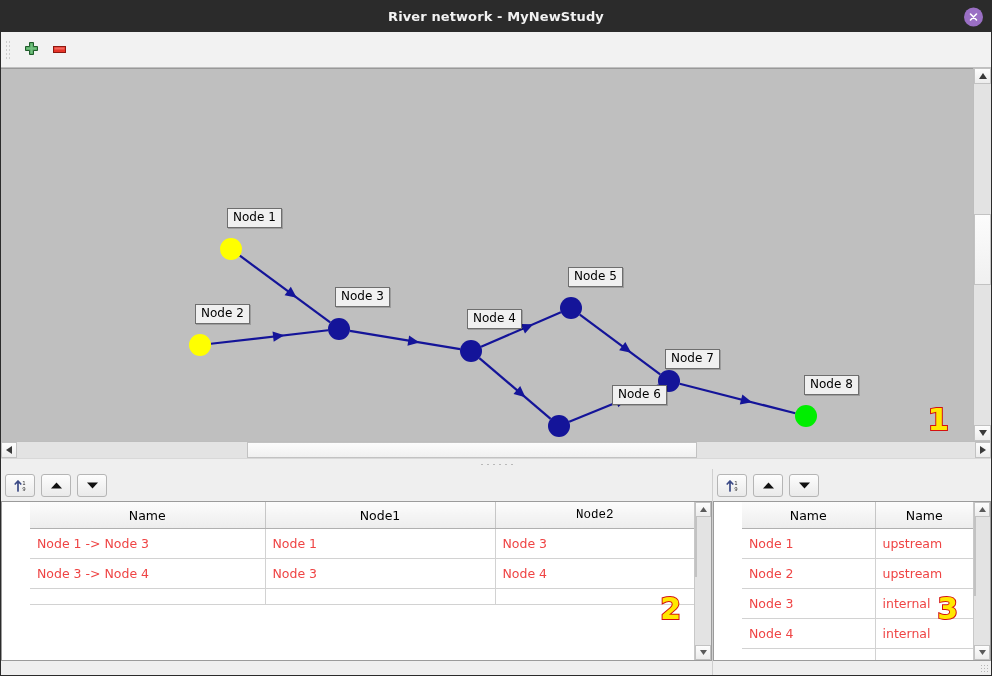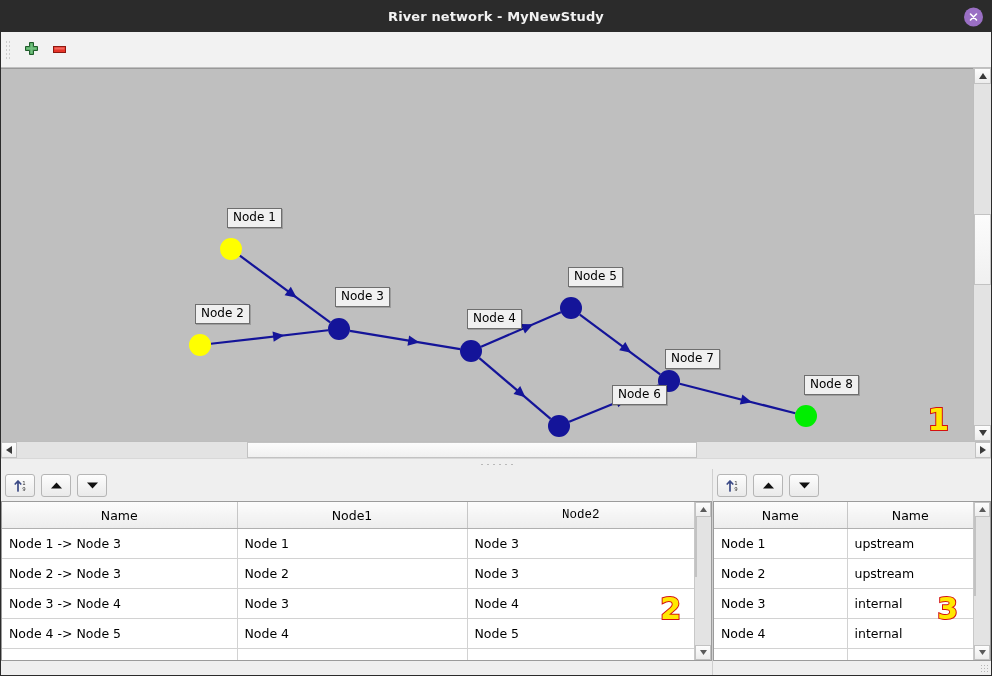--- a/index.html
+++ b/index.html
@@ -217,30 +217,31 @@
     font-size: 12.5px;
     color: #000;
     text-align: center;
     cursor: pointer;
   }
   table.grid td {
     border-right: 1px solid #d2d2d2;
     border-bottom: 1px solid #d2d2d2;
     height: 29px;
     padding: 0 0 0 7px;
-    color: #000000;
+    color: #ef4444;
     white-space: nowrap;
     overflow: hidden;
     background: #fff;
   }
   table.grid tr.empty td { height: 14px; }
   .grid-scroll {
     flex: 1 1 auto;
     overflow: hidden;
     min-width: 0;
+    padding-left: 28px;
   }
   .grid-vscroll {
     flex: 0 0 16px; width: 16px;
     background: #f2f2f2;
     border-left: 1px solid #c8c8c8;
     display:flex; flex-direction: column;
     position: relative;
   }
   .cell-marker {
     position: absolute;
@@ -401,33 +402,23 @@
                   <th style="border-right: none; font-family: Liberation Mono, monospace;">Node2</th>
                 </tr>
               </thead>
             <tbody id="reaches-body">
                 <tr>
                   <td>Node 1 -&gt; Node 3</td>
                   <td>Node 1</td>
                   <td style="border-right: none;">Node 3</td>
                 </tr>
                 <tr>
-                  <td>Node 2 -&gt; Node 3</td>
-                  <td>Node 2</td>
-                  <td style="border-right: none;">Node 3</td>
-                </tr>
-                <tr>
                   <td>Node 3 -&gt; Node 4</td>
                   <td>Node 3</td>
                   <td style="border-right: none;">Node 4</td>
-                </tr>
-                <tr>
-                  <td>Node 4 -&gt; Node 5</td>
-                  <td>Node 4</td>
-                  <td style="border-right: none;">Node 5</td>
                 </tr>
                 <tr class="empty">
                   <td>&nbsp;</td>
                   <td>&nbsp;</td>
                   <td style="border-right: none;">&nbsp;</td>
                 </tr>
               </tbody>
           </table>
         </div>
         <div class="grid-vscroll">

